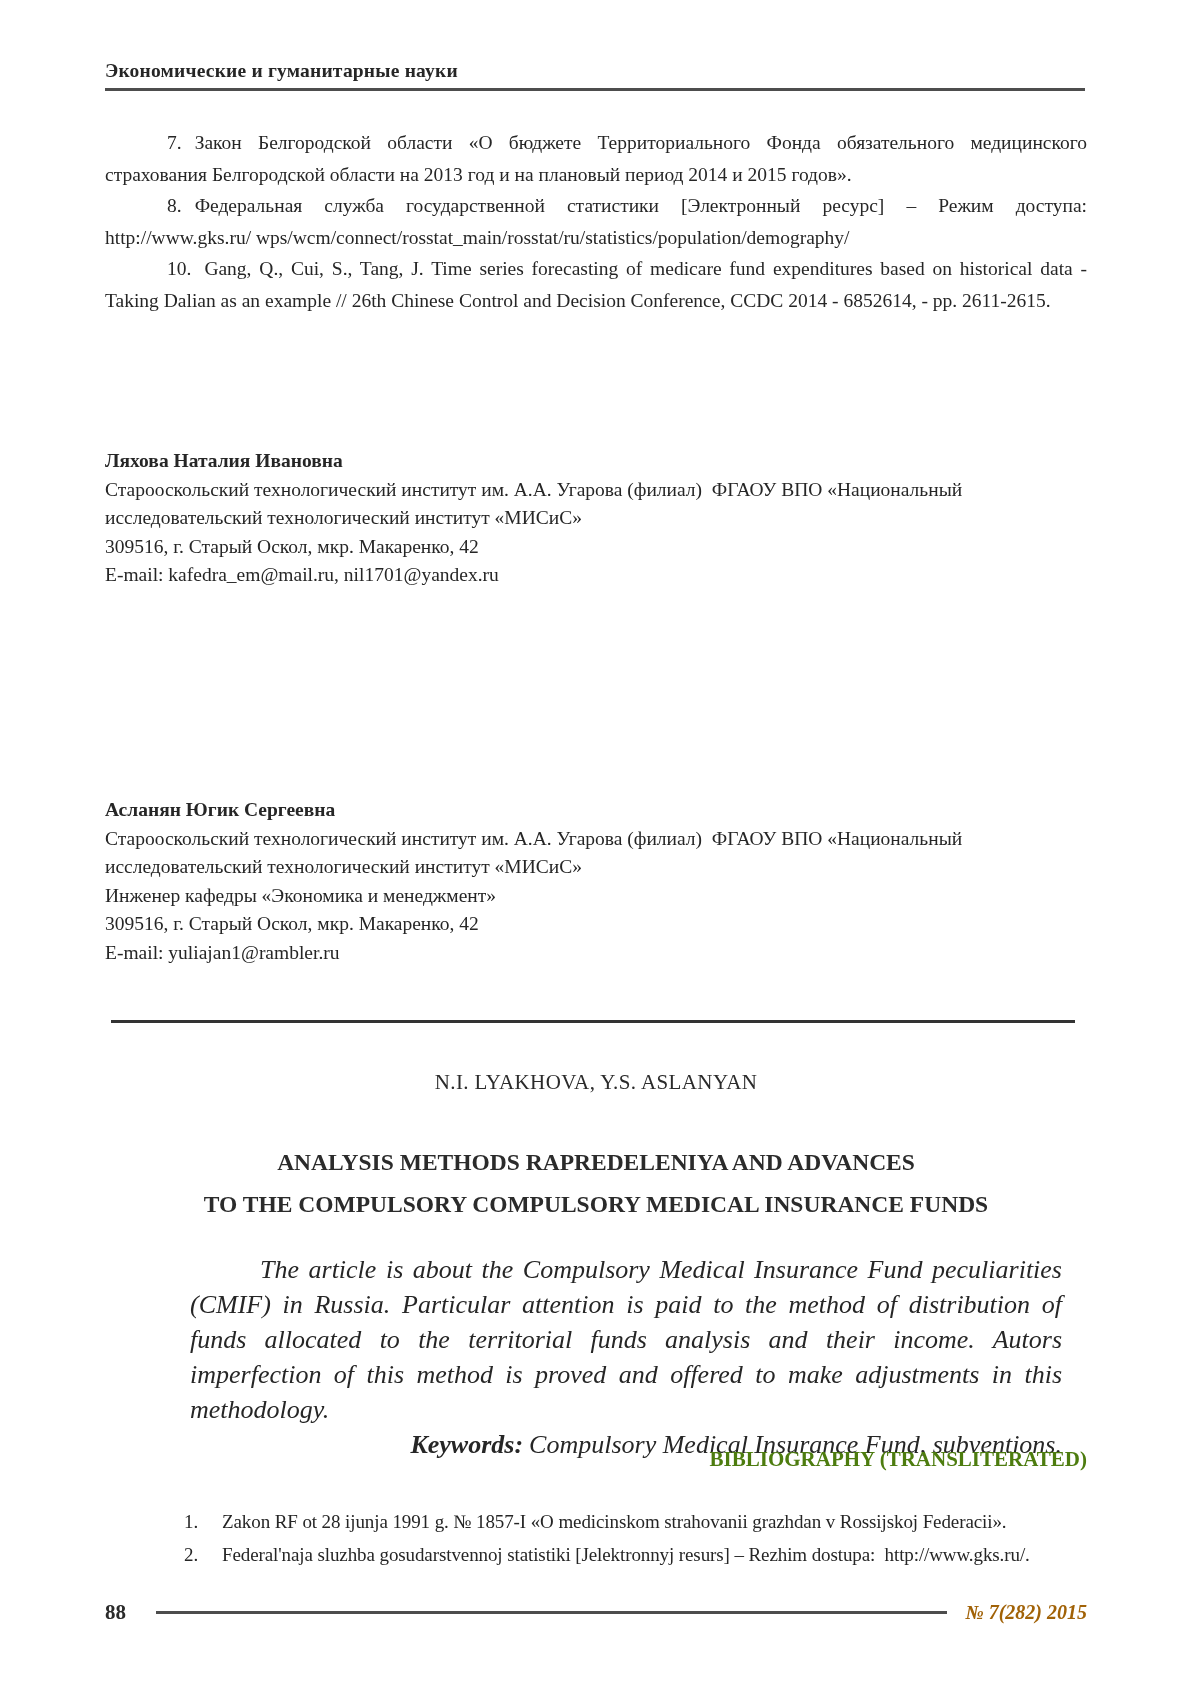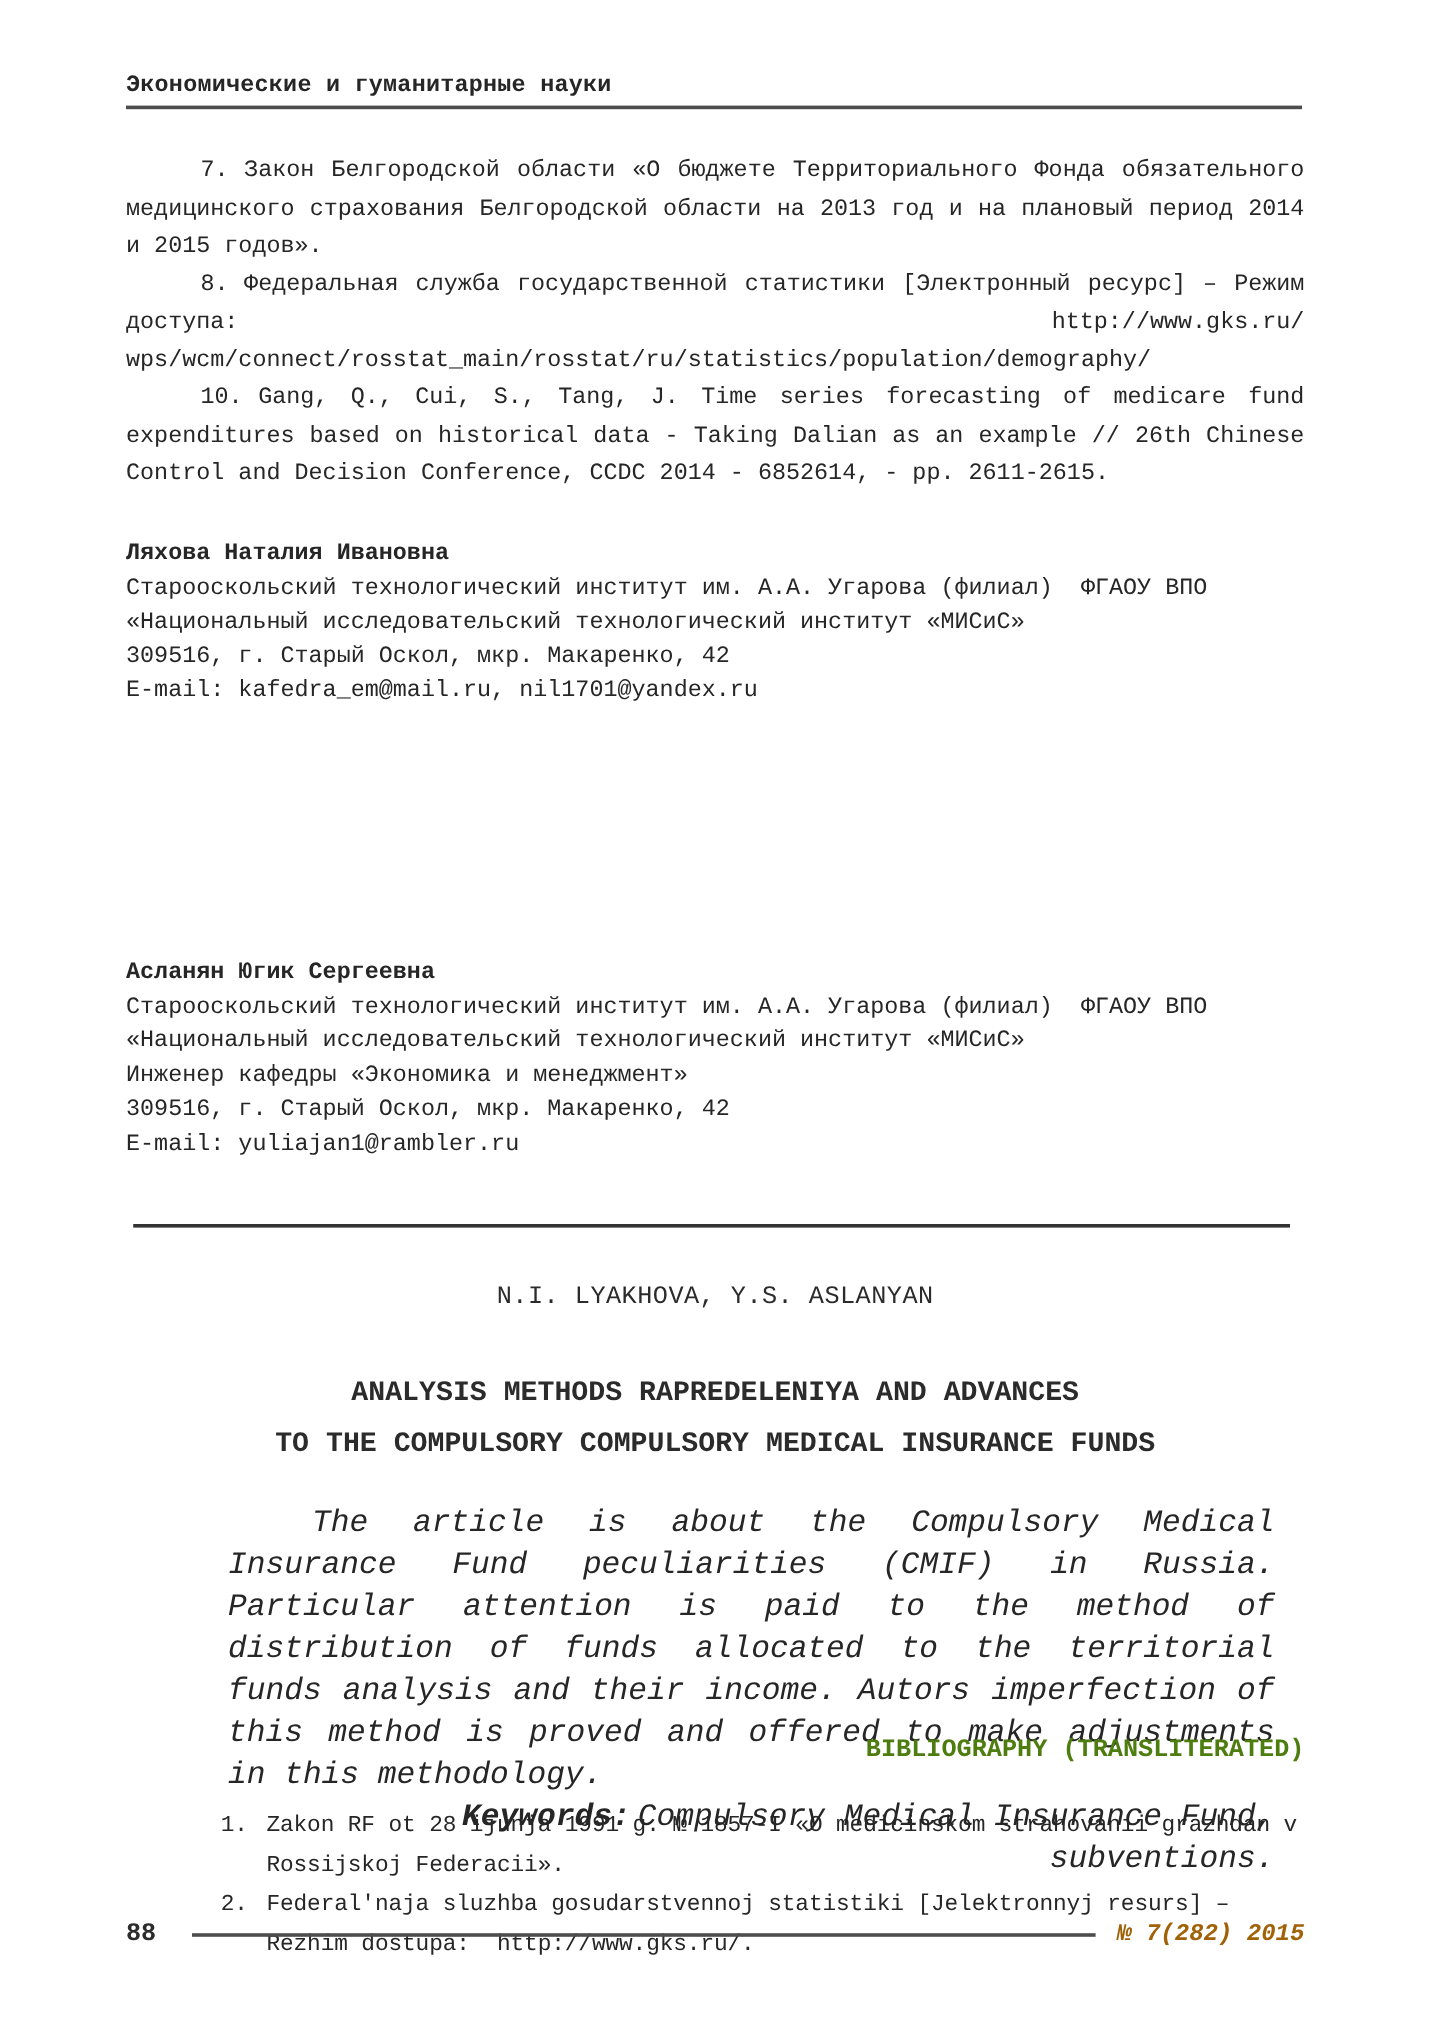--- a/index.html
+++ b/index.html
@@ -1,21 +1,21 @@
 <!DOCTYPE html>
 <html><head>
 <meta charset="utf-8">
 <style>
   html, body { margin: 0; padding: 0; background: #ffffff; }
   .page {
     position: relative;
     width: 1200px;
     height: 1698px;
     background: #ffffff;
-    font-family: Liberation Mono, monospace;
+    font-family: Liberation Serif, serif;
     color: #262626;
     overflow: hidden;
   }
 
   
   .running-header {
     position: absolute;
     left: 105px; top: 60px;
     width: 980px;
     border-bottom: 3px solid #4d4d4d;

